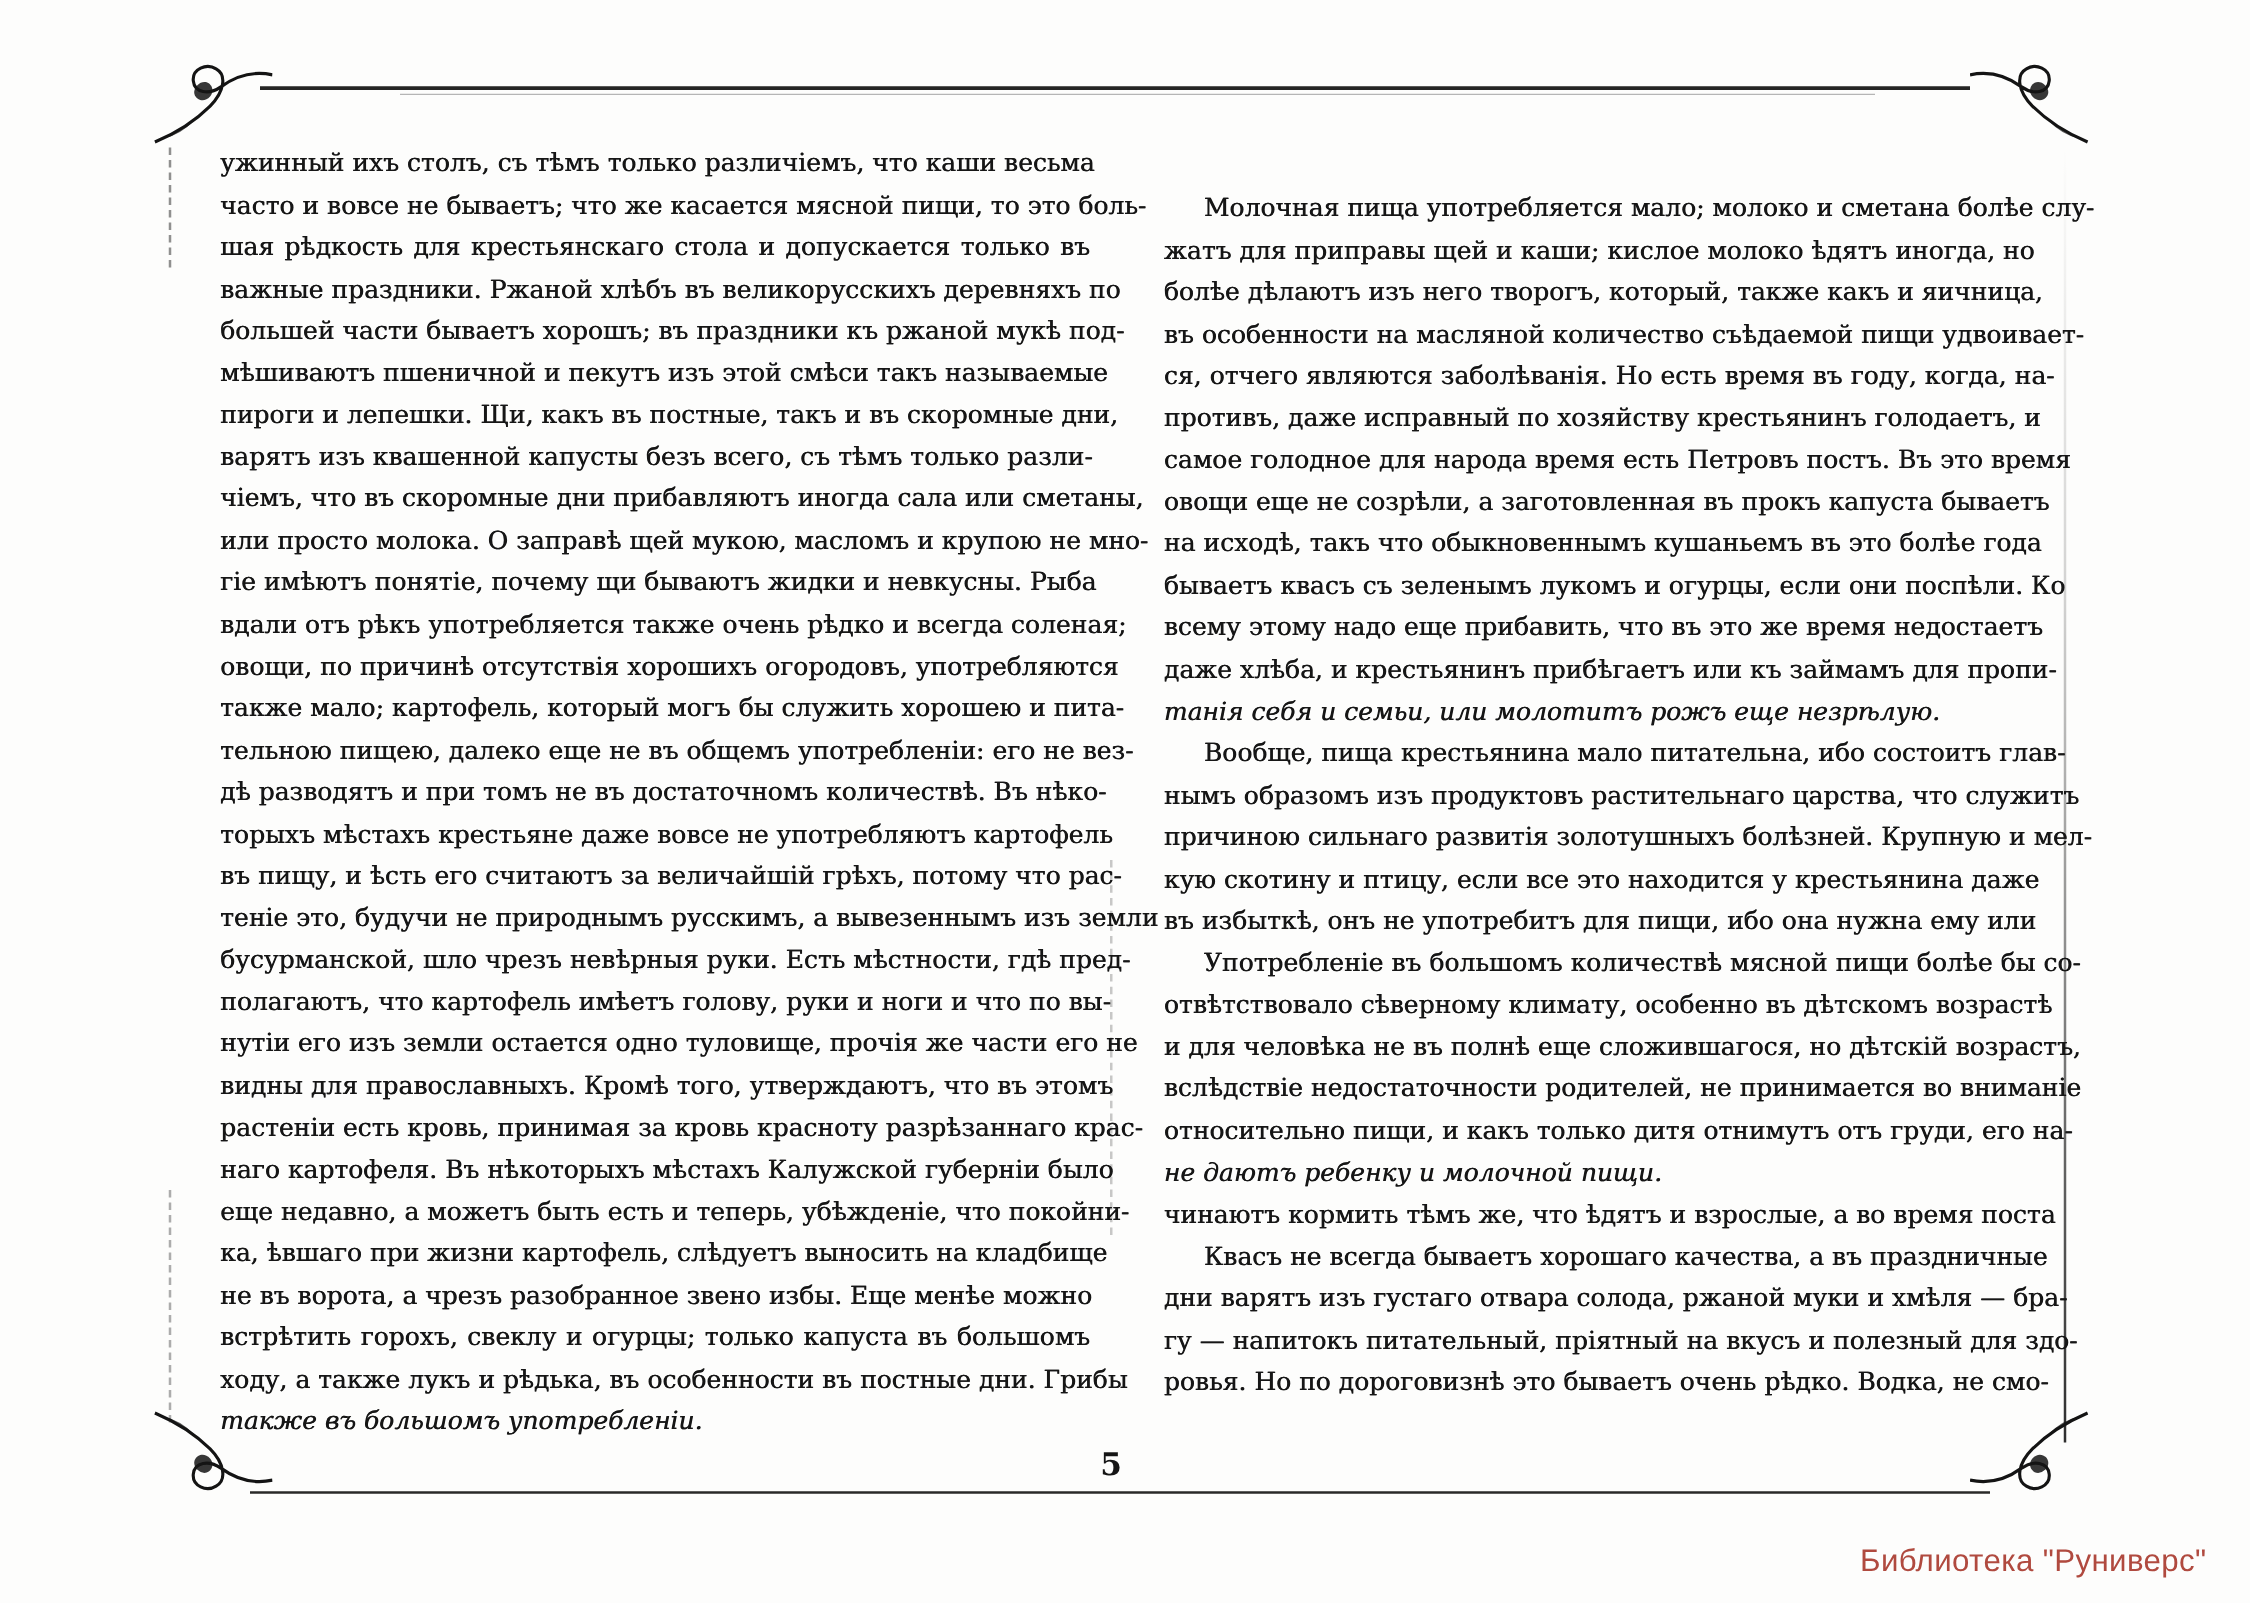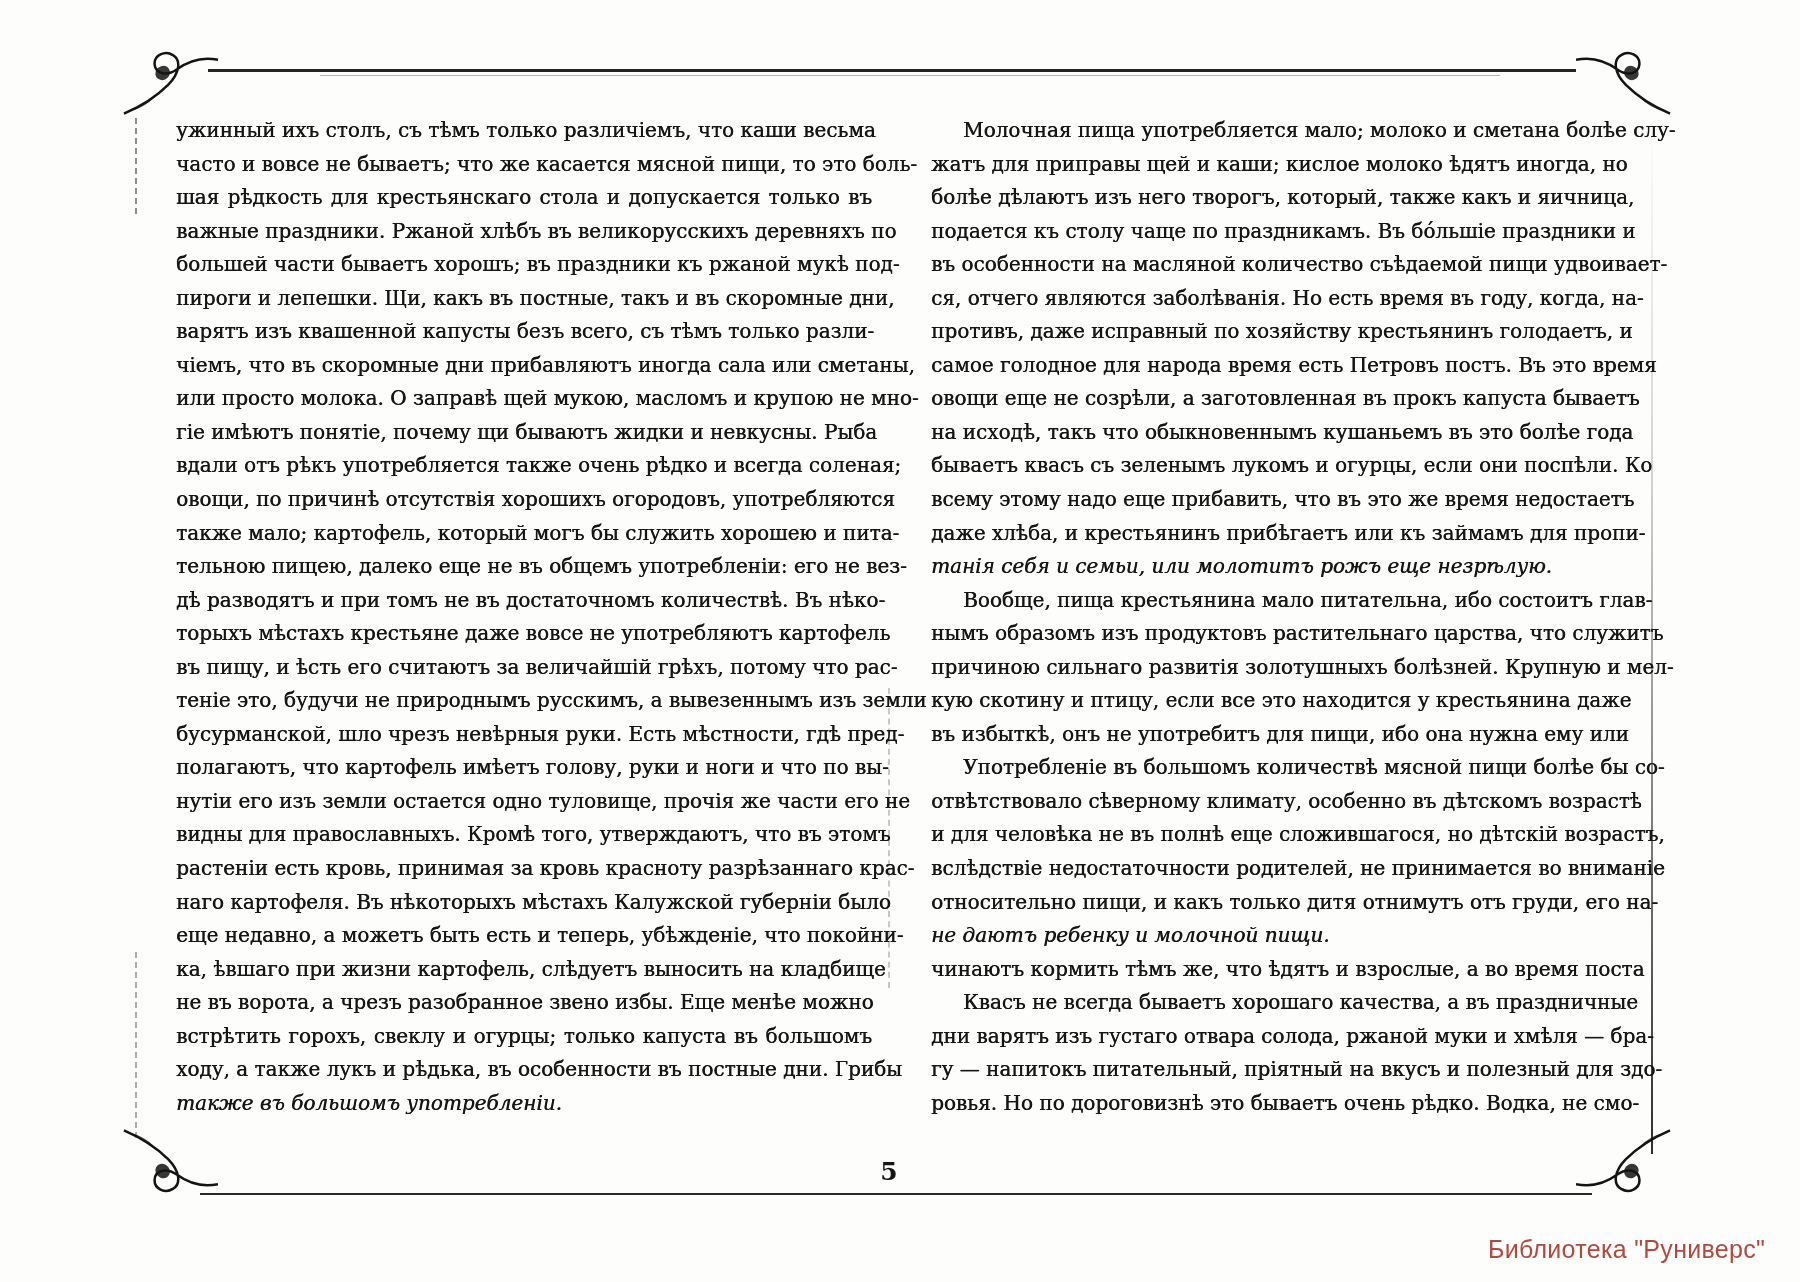--- a/index.html
+++ b/index.html
@@ -100,20 +100,21 @@
       <path d="M10,66 C20,64 28,58 34,52" stroke-width="1.4" opacity=".7"></path>
     </svg>
   </div>
 
   <div class="column col-left" style="color: rgb(22, 22, 22);">
       <div class="line">ужинный ихъ столъ, съ тѣмъ только различіемъ, что каши весьма</div>
       <div class="line">часто и вовсе не бываетъ; что же касается мясной пищи, то это боль-</div>
       <div class="line">шая рѣдкость для крестьянскаго стола и допускается только въ</div>
       <div class="line">важные праздники. Ржаной хлѣбъ въ великорусскихъ деревняхъ по</div>
       <div class="line">большей части бываетъ хорошъ; въ праздники къ ржаной мукѣ под-</div>
+      <div class="line">мѣшиваютъ пшеничной и пекутъ изъ этой смѣси такъ называемые</div>
       <div class="line">пироги и лепешки. Щи, какъ въ постные, такъ и въ скоромные дни,</div>
       <div class="line">варятъ изъ квашенной капусты безъ всего, съ тѣмъ только разли-</div>
       <div class="line">чіемъ, что въ скоромные дни прибавляютъ иногда сала или сметаны,</div>
       <div class="line">или просто молока. О заправѣ щей мукою, масломъ и крупою не мно-</div>
       <div class="line">гіе имѣютъ понятіе, почему щи бываютъ жидки и невкусны. Рыба</div>
       <div class="line">вдали отъ рѣкъ употребляется также очень рѣдко и всегда соленая;</div>
       <div class="line">овощи, по причинѣ отсутствія хорошихъ огородовъ, употребляются</div>
       <div class="line">также мало; картофель, который могъ бы служить хорошею и пита-</div>
       <div class="line">тельною пищею, далеко еще не въ общемъ употребленіи: его не вез-</div>
       <div class="line">дѣ разводятъ и при томъ не въ достаточномъ количествѣ. Въ нѣко-</div>
@@ -126,25 +127,24 @@
       <div class="line">видны для православныхъ. Кромѣ того, утверждаютъ, что въ этомъ</div>
       <div class="line">растеніи есть кровь, принимая за кровь красноту разрѣзаннаго крас-</div>
       <div class="line">наго картофеля. Въ нѣкоторыхъ мѣстахъ Калужской губерніи было</div>
       <div class="line">еще недавно, а можетъ быть есть и теперь, убѣжденіе, что покойни-</div>
       <div class="line">ка, ѣвшаго при жизни картофель, слѣдуетъ выносить на кладбище</div>
       <div class="line">не въ ворота, а чрезъ разобранное звено избы. Еще менѣе можно</div>
       <div class="line">встрѣтить горохъ, свеклу и огурцы; только капуста въ большомъ</div>
       <div class="line">ходу, а также лукъ и рѣдька, въ особенности въ постные дни. Грибы</div>
       <div class="line para-end">также въ большомъ употребленіи.</div>
     </div>
-  <div class="column col-right" style="color: rgb(22, 22, 22);">
+  <div class="column col-right" style="color: rgb(22, 22, 22); margin-top: 36px;">
       <div class="line indent">Молочная пища употребляется мало; молоко и сметана болѣе слу-</div>
       <div class="line">жатъ для приправы щей и каши; кислое молоко ѣдятъ иногда, но</div>
       <div class="line">болѣе дѣлаютъ изъ него творогъ, который, также какъ и яичница,</div>
-      <div class="line">подается къ столу чаще по праздникамъ. Въ бо́льшіе праздники и</div>
       <div class="line">въ особенности на масляной количество съѣдаемой пищи удвоивает-</div>
       <div class="line">ся, отчего являются заболѣванія. Но есть время въ году, когда, на-</div>
       <div class="line">противъ, даже исправный по хозяйству крестьянинъ голодаетъ, и</div>
       <div class="line">самое голодное для народа время есть Петровъ постъ. Въ это время</div>
       <div class="line">овощи еще не созрѣли, а заготовленная въ прокъ капуста бываетъ</div>
       <div class="line">на исходѣ, такъ что обыкновеннымъ кушаньемъ въ это болѣе года</div>
       <div class="line">бываетъ квасъ съ зеленымъ лукомъ и огурцы, если они поспѣли. Ко</div>
       <div class="line">всему этому надо еще прибавить, что въ это же время недостаетъ</div>
       <div class="line">даже хлѣба, и крестьянинъ прибѣгаетъ или къ займамъ для пропи-</div>
       <div class="line para-end">танія себя и семьи, или молотитъ рожъ еще незрѣлую.</div>

